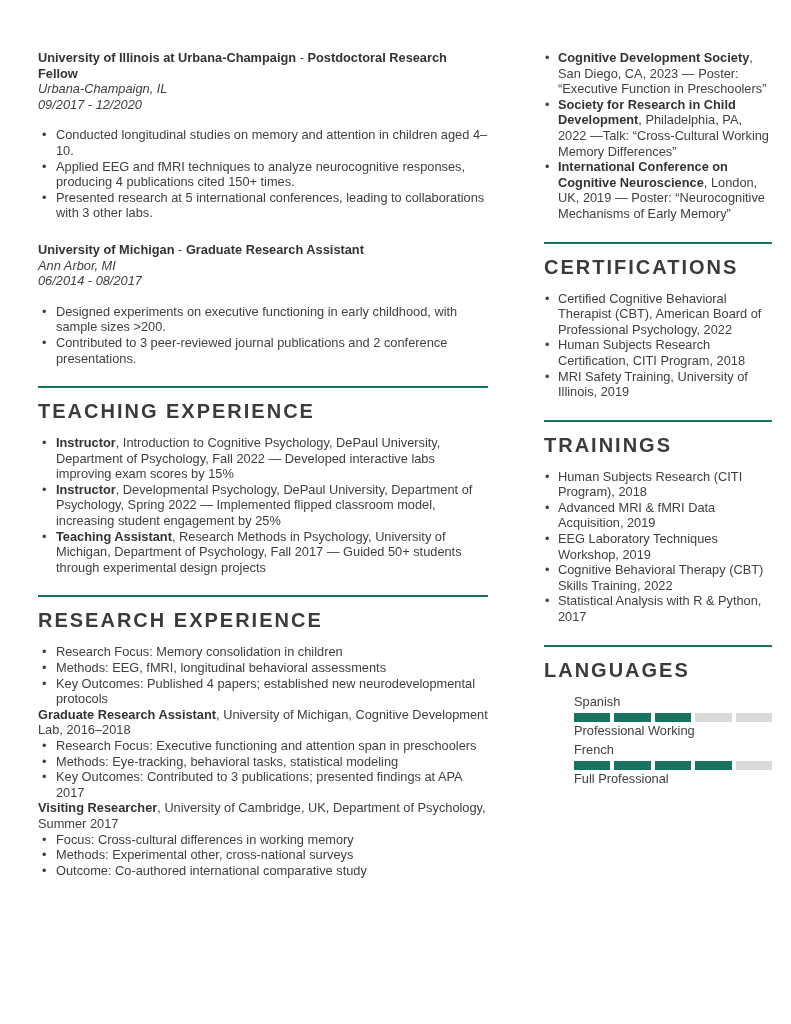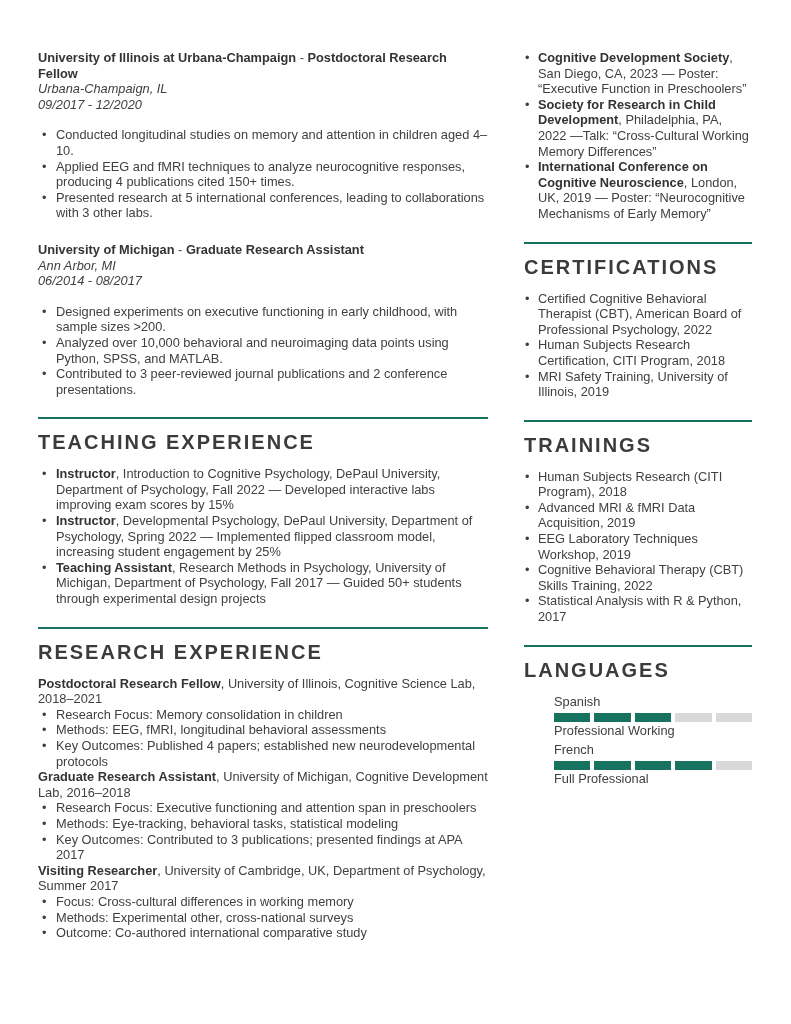--- a/index.html
+++ b/index.html
@@ -1,19 +1,19 @@
 <!DOCTYPE html>
 <html style="--accent: #17735f; --bar-empty: #d9d9d9;"><head>
 <meta charset="utf-8">
 <style>
   :root { --accent:#17735f; --text:#404040; --bold:#333333; --heading:#3b3b3b; --bar-empty:#d9d9d9; }
   * { box-sizing:border-box; }
   html,body { margin:0; padding:0; background:#ffffff; }
   body { font-family:"Liberation Sans","DejaVu Sans",sans-serif; color:var(--text); }
-  .page { width:791px; height:1024px; background:#fff; overflow:hidden; display:flex; gap:36px; padding:50px 39px 20px 38px; }
+  .page { width:791px; height:1024px; background:#fff; overflow:hidden; display:flex; gap:56px; padding:50px 39px 20px 38px; }
   .col-left  { flex:0 0 450px; width:450px; font-size:12.8px; line-height:15.6px; }
   .col-right { flex:0 0 228px; width:228px; font-size:12.8px; line-height:15.6px; }
 
   .b { font-weight:bold; color:var(--bold); }
   .i { }
   .italic-line { font-style:italic; }
 
   .entry-title { font-weight:bold; color:var(--bold); }
   .entry-title .sep { font-weight:normal; color:var(--text); }
   .entry + .entry { margin-top:21px; }
@@ -57,38 +57,36 @@
         <li>Presented research at 5 international conferences, leading to collaborations with 3 other labs.</li>
       </ul>
     </section>
 
     <section class="entry">
       <div class="entry-title"><span class="b">University of Michigan</span><span class="sep"> - </span><span class="b">Graduate Research Assistant</span></div>
       <div class="italic-line">Ann Arbor, MI</div>
       <div class="italic-line">06/2014 - 08/2017</div>
       <ul class="bullets">
         <li>Designed experiments on executive functioning in early childhood, with sample sizes &gt;200.</li>
-        <li>Analyzed over 10,000 behavioral and neuroimaging data points using Python, SPSS, and MATLAB.</li>
         <li>Contributed to 3 peer-reviewed journal publications and 2 conference presentations.</li>
       </ul>
     </section>
 
     <hr class="divider">
     <h2 class="section-heading">TEACHING EXPERIENCE</h2>
     <ul class="bullets">
       <li><span class="b">Instructor</span><span>, </span><span class="i">Introduction to Cognitive Psychology</span><span>, DePaul University, Department of Psychology, Fall 2022 — Developed interactive labs improving exam scores by 15%</span></li>
       <li><span class="b">Instructor</span><span>, </span><span class="i">Developmental Psychology</span><span>, DePaul University, Department of Psychology, Spring 2022 — Implemented flipped classroom model, increasing student engagement by 25%</span></li>
       <li><span class="b">Teaching Assistant</span><span>, </span><span class="i">Research Methods in Psychology</span><span>, University of Michigan, Department of Psychology, Fall 2017 — Guided 50+ students through experimental design projects</span></li>
     </ul>
 
     <hr class="divider">
     <h2 class="section-heading">RESEARCH EXPERIENCE</h2>
 
     <section class="research-entry">
-      <div class="rtitle"><span class="b">Postdoctoral Research Fellow</span><span>, University of Illinois, Cognitive Science Lab, 2018–2021</span></div>
       <ul class="bullets">
         <li>Research Focus: Memory consolidation in children</li>
         <li>Methods: EEG, fMRI, longitudinal behavioral assessments</li>
         <li>Key Outcomes: Published 4 papers; established new neurodevelopmental protocols</li>
       </ul>
     </section>
 
     <section class="research-entry">
       <div class="rtitle"><span class="b">Graduate Research Assistant</span><span>, University of Michigan, Cognitive Development Lab, 2016–2018</span></div>
       <ul class="bullets">

